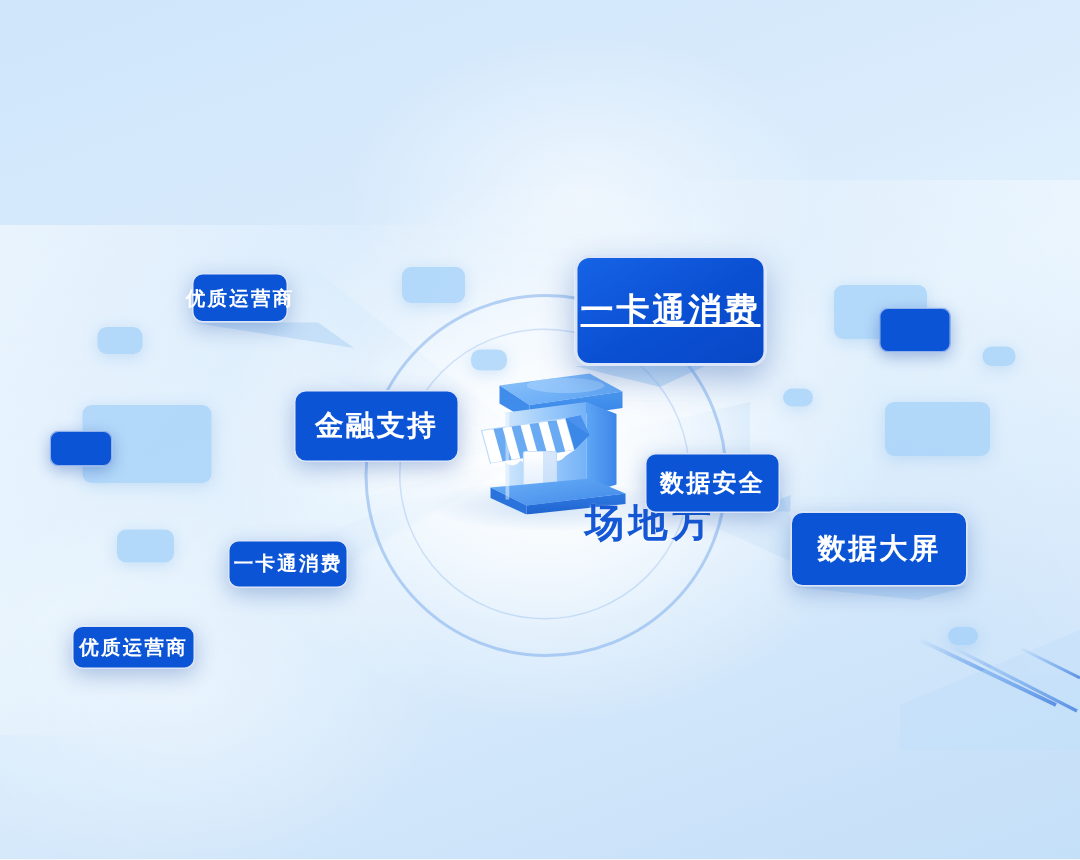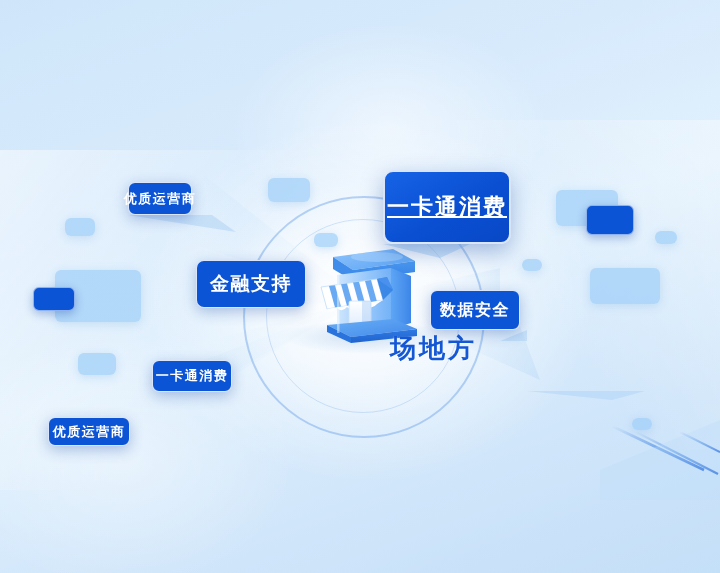--- a/index.html
+++ b/index.html
@@ -168,21 +168,21 @@
     font-size: 16px;
   }
   .card.small {
     font-size: 13px;
   }
 
   
   #card-yikatong   { left: 383px; top: 170px;  width: 128px; height: 74px; }
   #card-jinrong    { left: 196px; top: 260px;  width: 110px; height: 48px; }
   #card-shuju-daping { left: 527px; top: 341px; width: 118px; height: 50px; }
-  #card-shuju-anquan { left: 430px; top: 290px; width: 90px;  height: 40px; align-items: center; }
+  #card-shuju-anquan { left: 430px; top: 302px; width: 90px;  height: 40px; align-items: center; }
   #card-youzhi     { left: 128px; top: 182px;  width: 64px;  height: 33px; }
   #card-shebei     { left: 152px; top: 360px;  width: 80px;  height: 32px; }
   #card-guanli     { left: 48px;  top: 417px;  width: 82px;  height: 29px; }
 </style>
 </head>
 <body>
 
 <div id="stage">
 
   <div class="wash wash-l"></div>
@@ -346,20 +346,23 @@
   </svg>
 
   <div class="card primary" id="card-yikatong">
     <span>一卡通消费</span>
   </div>
 
   <div class="card big" id="card-jinrong">
     <span>金融支持</span>
   </div>
 
+  <div class="card big" id="card-shuju-daping">
+    <span>数据大屏</span>
+  </div>
 
   <div class="card med" id="card-shuju-anquan">
     <span>数据安全</span>
   </div>
 
   <div class="card small" id="card-youzhi">
     <span>优质运营商</span>
   </div>
 
   <div class="card small" id="card-shebei">

